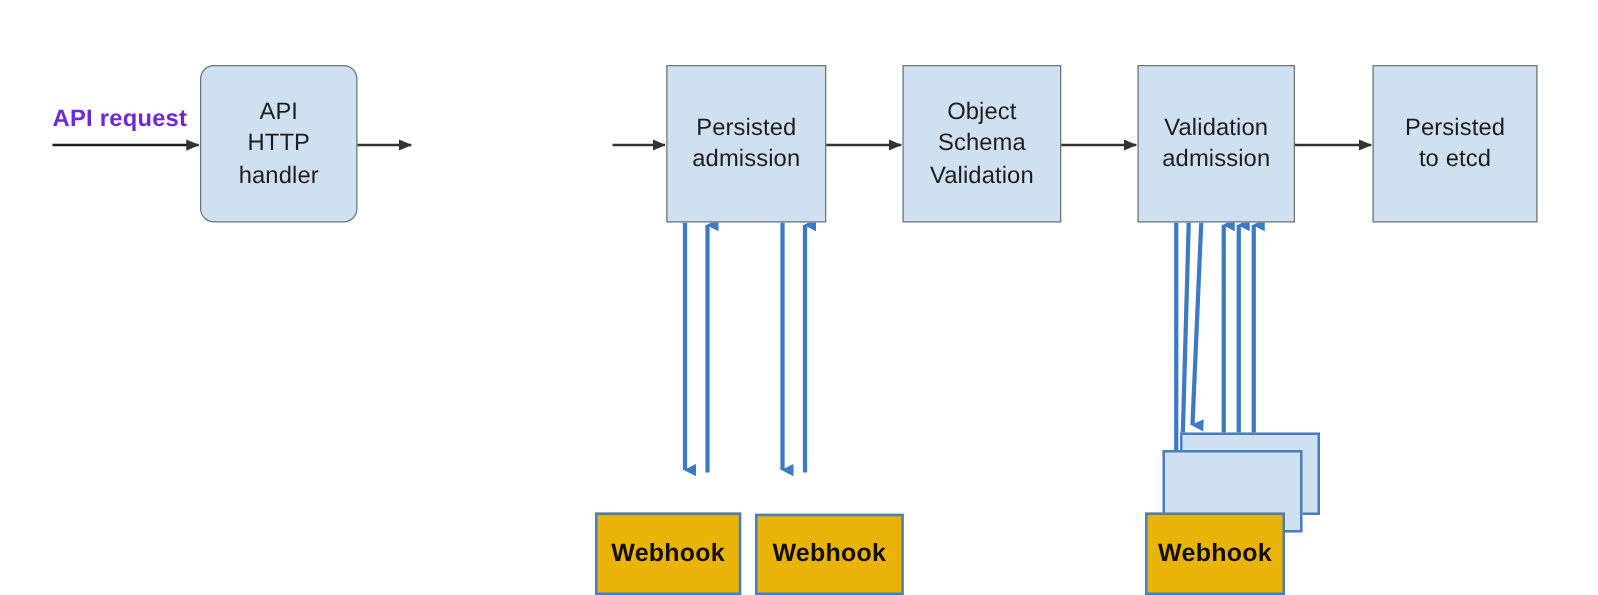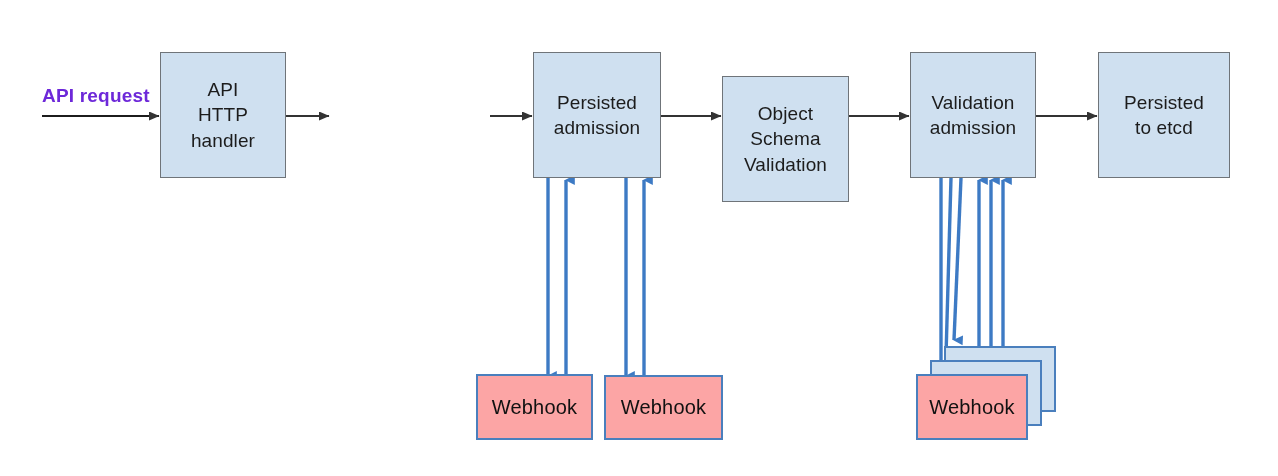--- a/index.html
+++ b/index.html
@@ -28,30 +28,31 @@
     text-align: center;
     color: #1c1c1c;
     font-size: 19px;
     line-height: 1.32;
     white-space: pre-line;
     letter-spacing: 0.1px;
   }
   .webhook-box {
     position: absolute;
     box-sizing: border-box;
-    background: #fca5a5;
+    background: #eab308;
     border: 2px solid #4a7fbd;
     display: flex;
     align-items: center;
     justify-content: center;
     text-align: center;
     color: #111111;
     font-size: 20px;
-    font-weight: normal;
+    font-weight: bold;
     letter-spacing: 0.2px;
+    margin-top: 36px;
   }
   .webhook-stack-ghost {
     position: absolute;
     box-sizing: border-box;
     background: #cfe0f0;
     border: 2px solid #4a7fbd;
   }
   .entry-label {
     position: absolute;
     font-size: 19px;
@@ -107,29 +108,29 @@
       <line x1="961" y1="178" x2="954" y2="340" stroke="#3d7ac4" stroke-width="3.4" marker-end="url(#blueDown)"></line>
     </g>
 
     <g>
       <line x1="979" y1="378" x2="979" y2="180" stroke="#3d7ac4" stroke-width="3.4" marker-end="url(#blueUp)"></line>
       <line x1="991" y1="366" x2="991" y2="180" stroke="#3d7ac4" stroke-width="3.4" marker-end="url(#blueUp)"></line>
       <line x1="1003" y1="352" x2="1003" y2="180" stroke="#3d7ac4" stroke-width="3.4" marker-end="url(#blueUp)"></line>
     </g>
   </svg>
 
-  <div class="stage-box" style="left:160px; top:52px; width:126px; height:126px;">API
+  <div class="stage-box" style="left:160px; top:52px; width:126px; height:126px;border-radius:11px;">API
 HTTP
 handler</div>
 
 
   <div class="stage-box" style="left:533px; top:52px; width:128px; height:126px;">Persisted
 admission</div>
 
-  <div class="stage-box" style="left:722px; top:52px; width:127px; height:126px;margin-top:24px;">Object
+  <div class="stage-box" style="left:722px; top:52px; width:127px; height:126px;">Object
 Schema
 Validation</div>
 
   <div class="stage-box" style="left:910px; top:52px; width:126px; height:126px;">Validation
 admission</div>
 
   <div class="stage-box" style="left:1098px; top:52px; width:132px; height:126px;">Persisted
 to etcd</div>
 
   <div class="webhook-box" style="left:476px; top:374px; width:117px; height:66px;">Webhook</div>

